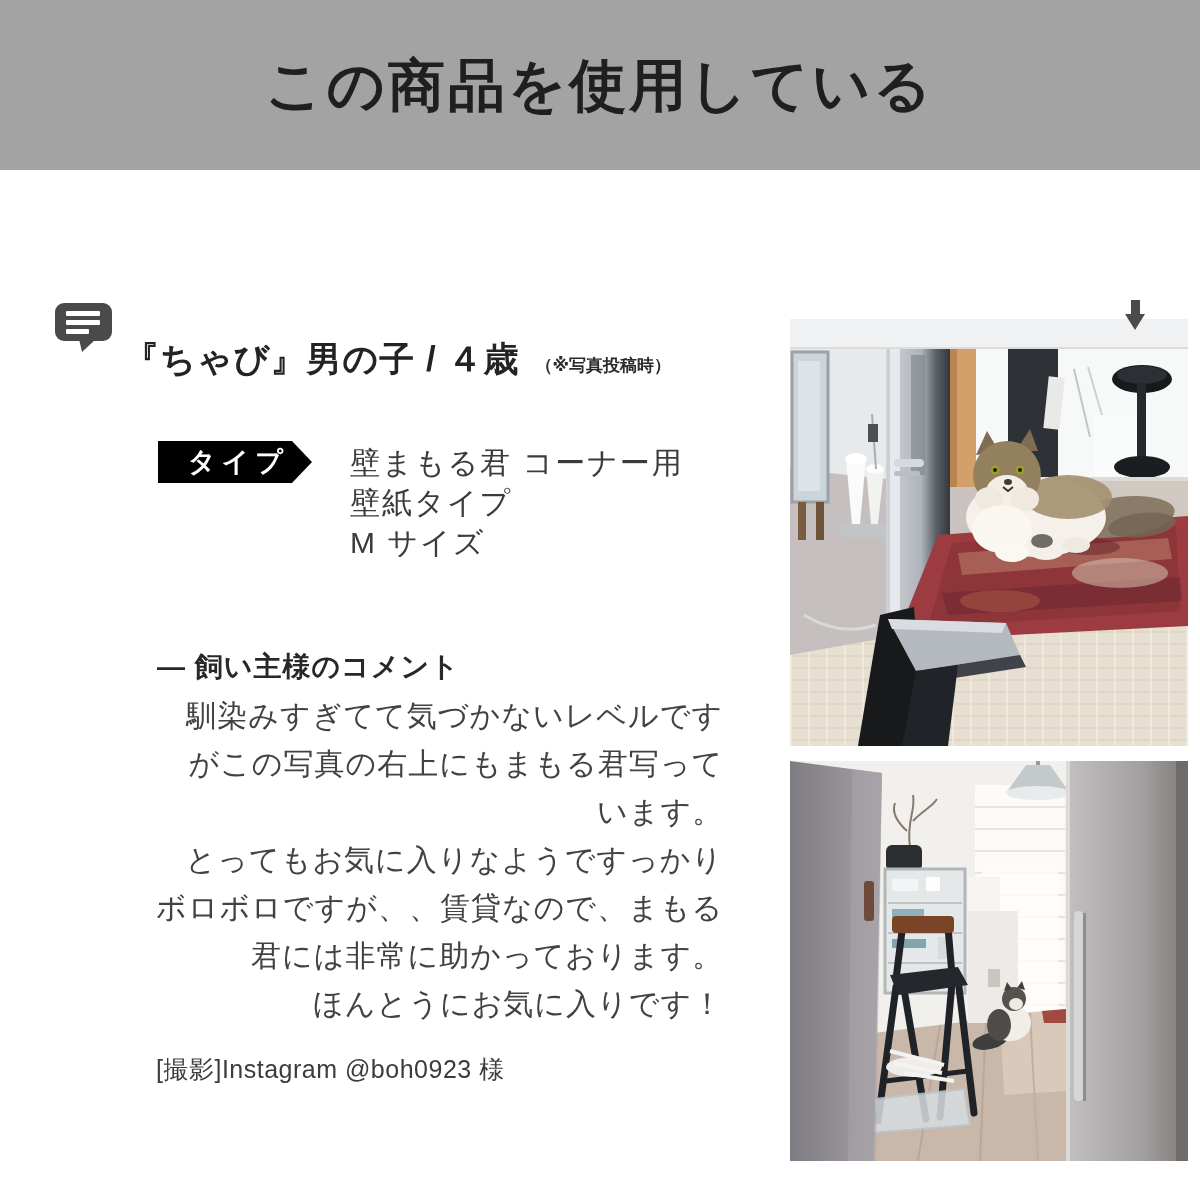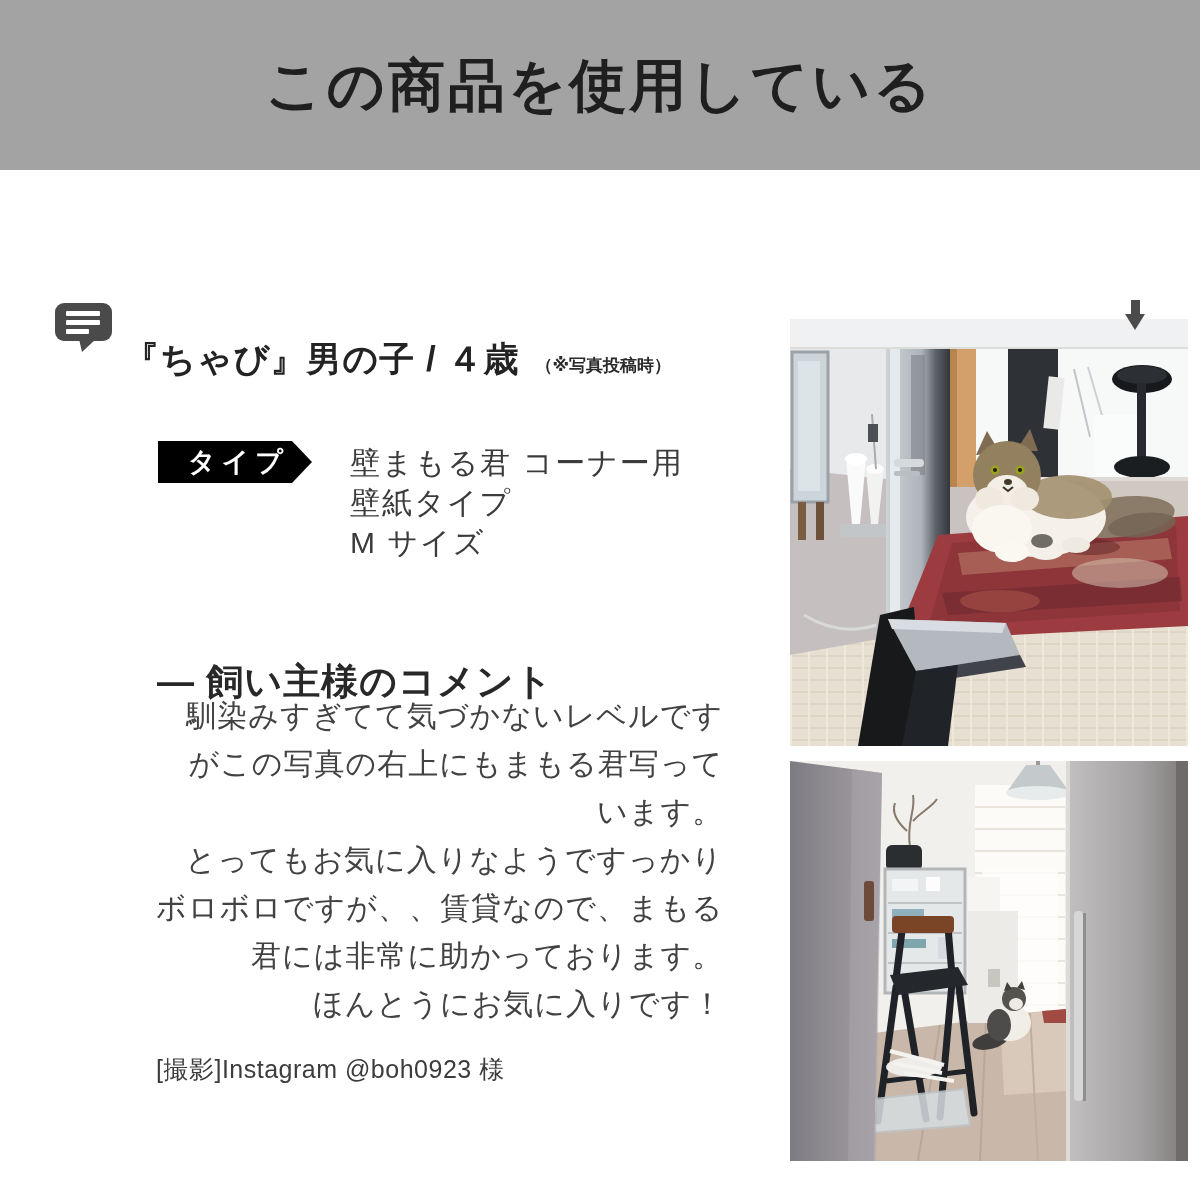--- a/index.html
+++ b/index.html
@@ -44,21 +44,21 @@
     clip-path:polygon(0 0,87% 0,100% 50%,87% 100%,0 100%);
     display:flex;align-items:center;box-sizing:border-box;padding-left:30px;
     font-size:27px;font-weight:700;letter-spacing:6px;
   }
   .type-value{
     position:absolute;left:330px;top:443px;font-size:30px;line-height:40px;
     color:#3b3b3b;white-space:pre-line;letter-spacing:2px;margin-left:20px;
   }
   
   .comment-heading{
-    position:absolute;left:157px;top:620px;font-size:37px;font-weight:700;
+    position:absolute;left:157px;top:620px;font-size:28px;font-weight:700;
     color:#282828;letter-spacing:1px;white-space:nowrap;
   }
   .comment-body{
     position:absolute;left:156px;top:662px;font-size:30px;line-height:48px;
     color:#424242;white-space:pre-line;letter-spacing:1px;text-align:right;
   }
   .comment-credit{
     position:absolute;left:156px;top:1028px;font-size:25px;color:#3c3c3c;
     letter-spacing:0.5px;white-space:nowrap;
   }

